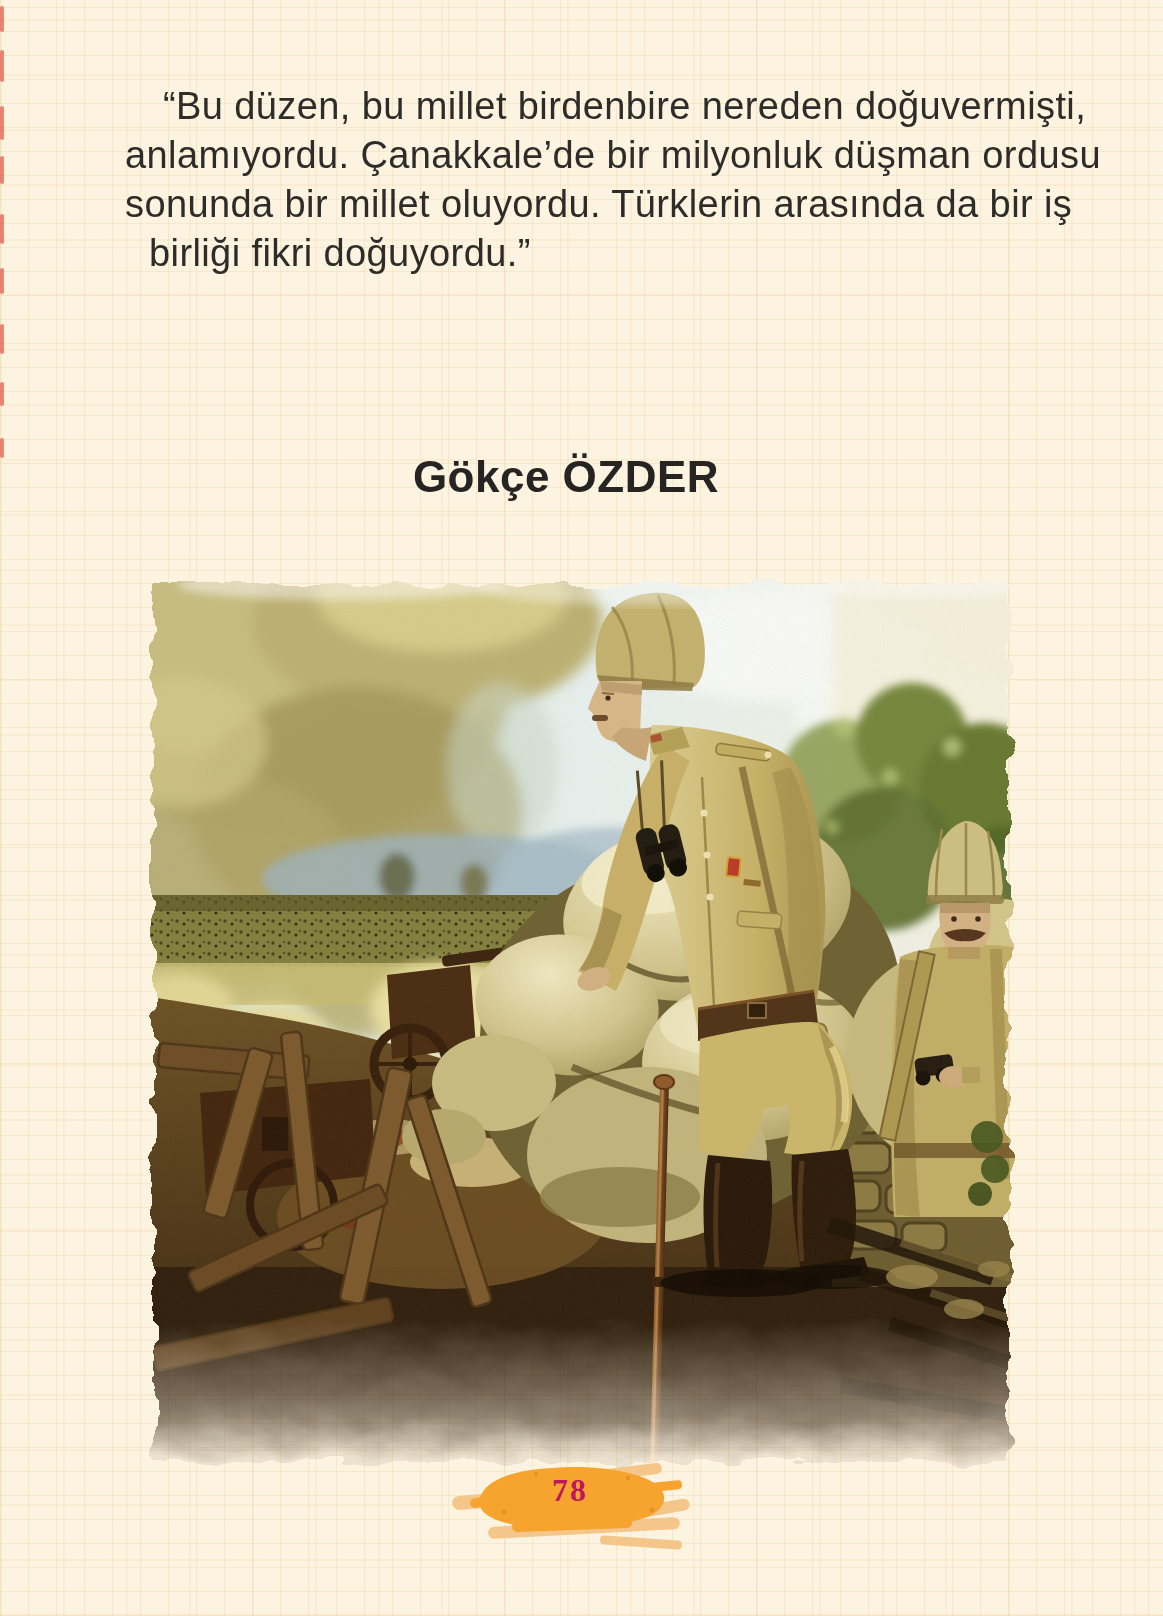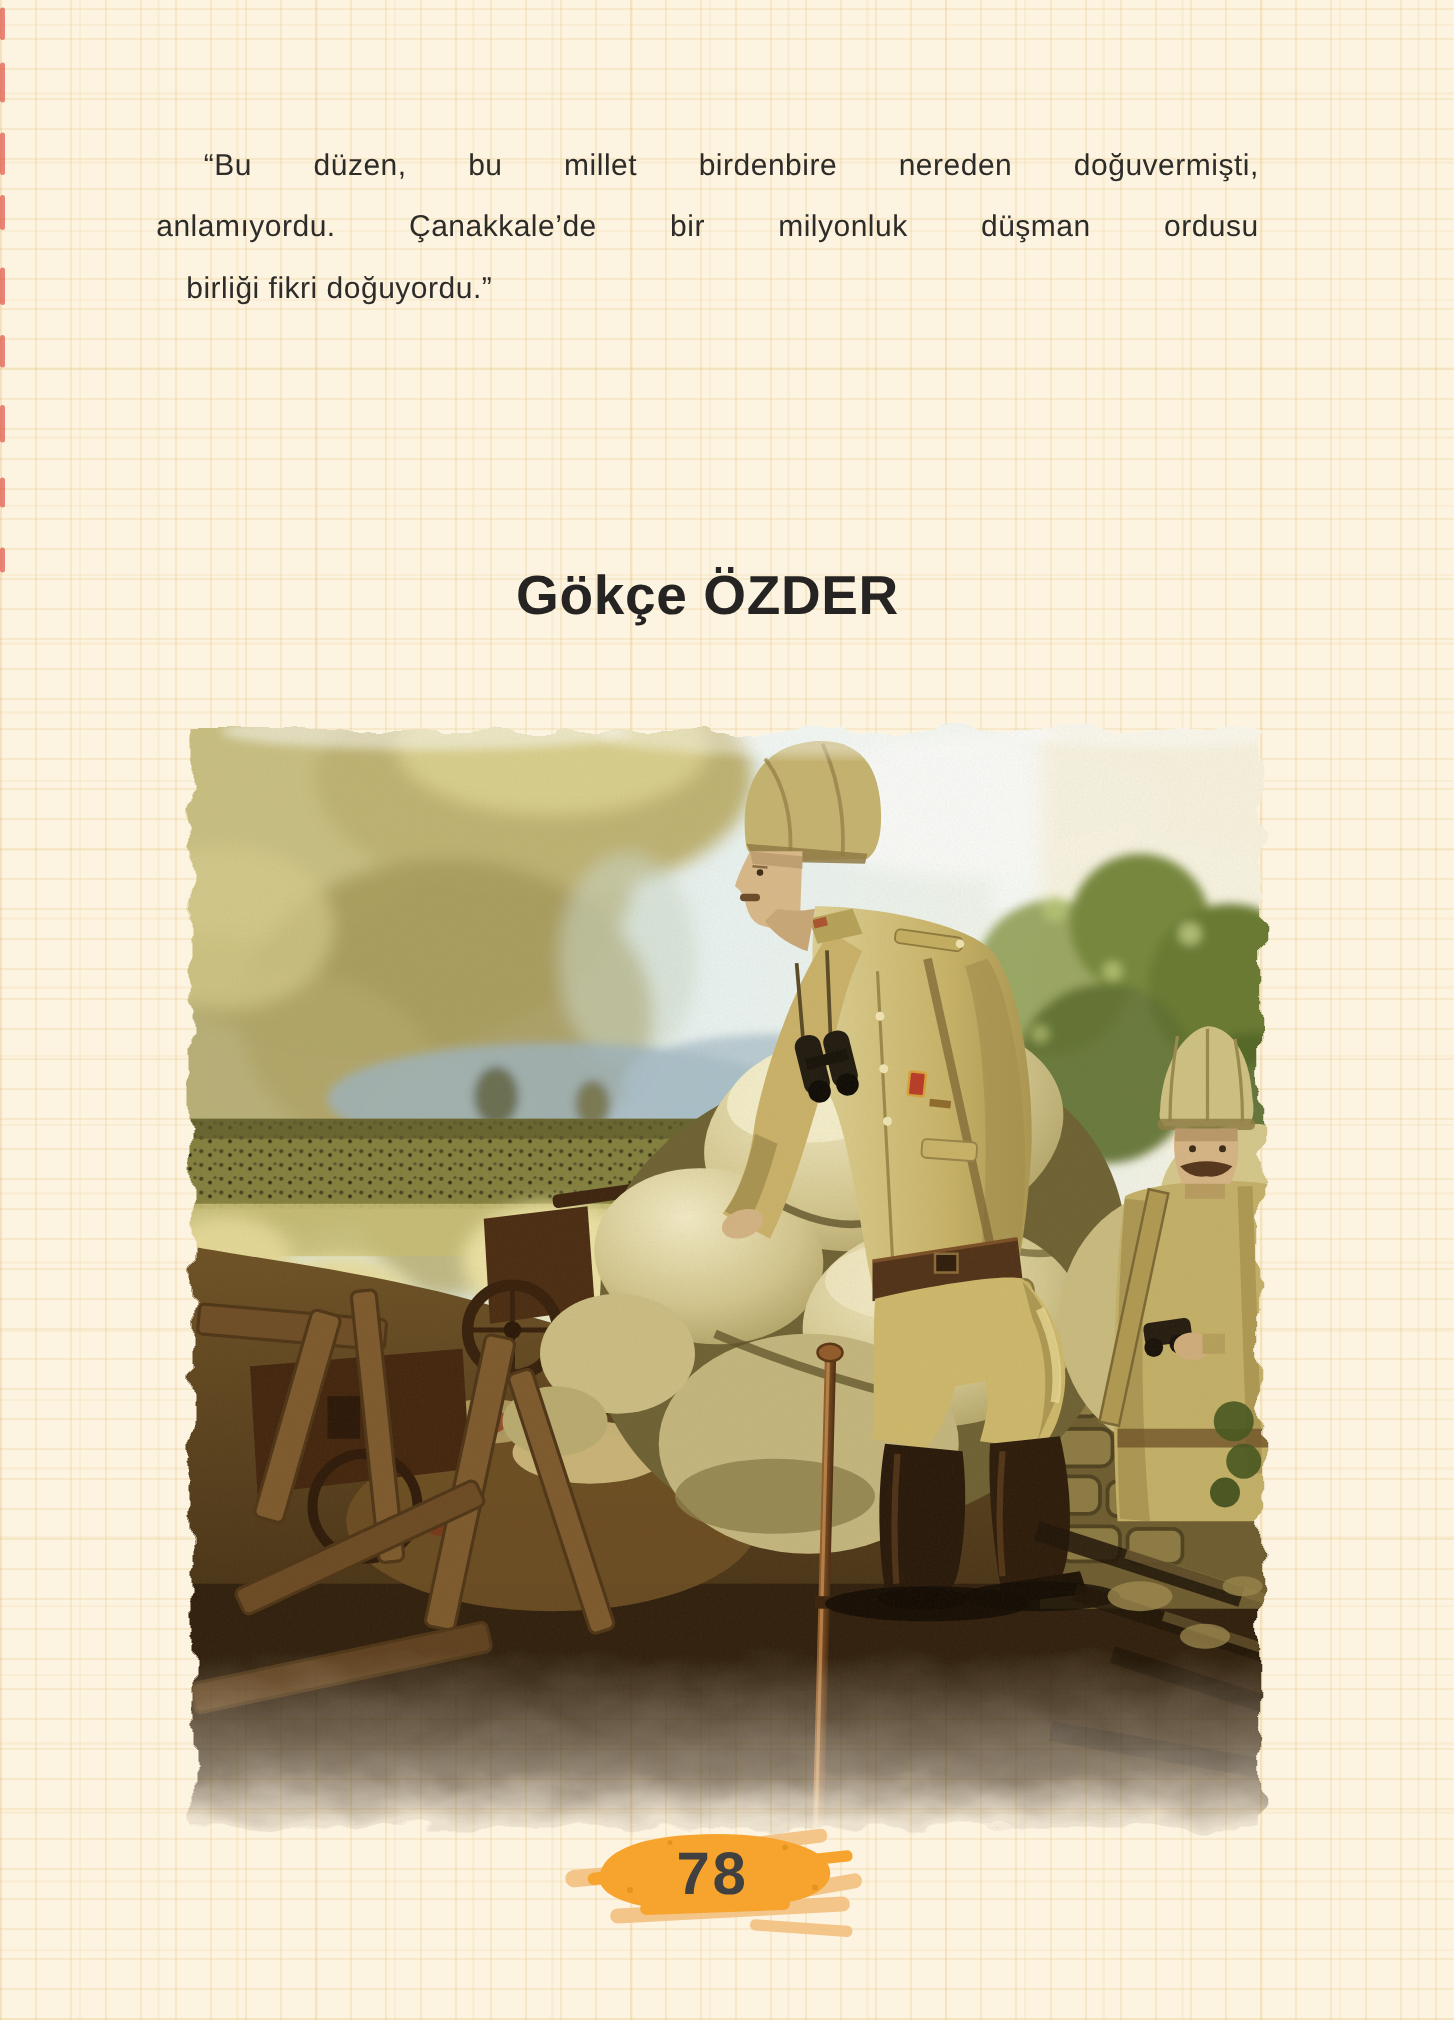--- a/index.html
+++ b/index.html
@@ -9,57 +9,58 @@
     background-color:#fdf3e1;
     background-image:
       repeating-linear-gradient(90deg, rgba(224,190,112,0.22) 0 1.5px, transparent 1.5px 28px),
       repeating-linear-gradient(0deg,  rgba(224,190,112,0.20) 0 1.5px, transparent 1.5px 24px),
       repeating-linear-gradient(90deg, rgba(228,196,122,0.13) 0 2px, transparent 2px 63px),
       repeating-linear-gradient(0deg,  rgba(228,196,122,0.13) 0 2px, transparent 2px 55px);
   }
   .edge-dashes{position:absolute;left:0;top:0;width:6px;height:520px;}
   .edge-dash{position:absolute;left:0;width:4px;background:#e05548;opacity:.7;border-radius:2px;}
   .quote{
-    position:absolute;left:125px;top:108px;width:882px;
-    color:#2e2c29;font-size:24px;line-height:49px;letter-spacing:.4px;
+    position:absolute;left:125px;top:82px;width:882px;
+    color:#2e2c29;font-size:38px;line-height:49px;letter-spacing:.4px;
   }
   .qline{text-align:justify;text-align-last:justify;white-space:nowrap;}
   .qline.first{text-indent:38px;}
   .qline.last{text-align-last:left;white-space:normal;margin-left:24px;}
   .author{
     position:absolute;left:125px;top:452px;width:882px;
     text-align:center;color:#262422;font-size:44px;font-weight:600;letter-spacing:.5px;
   }
   .painting{position:absolute;left:142px;top:577px;width:879px;height:918px;}
   .painting svg{display:block;width:879px;height:918px;}
   .splash{position:absolute;left:452px;top:1448px;width:240px;height:112px;}
   .splash svg{position:absolute;left:0;top:0;}
   .page-num{
     position:absolute;left:0;top:24px;width:236px;text-align:center;
-    color:#404040;font-size:48px;font-weight:bold;letter-spacing:2px;
+    color:#be185d;font-size:32px;font-weight:bold;letter-spacing:2px;font-family:Liberation Serif, serif;
   }
 </style>
 </head>
 <body>
 
 <div class="edge-dashes">
   <div class="edge-dash" style="top:6px;height:26px"></div>
   <div class="edge-dash" style="top:50px;height:32px"></div>
   <div class="edge-dash" style="top:106px;height:34px"></div>
   <div class="edge-dash" style="top:156px;height:28px"></div>
   <div class="edge-dash" style="top:214px;height:30px"></div>
   <div class="edge-dash" style="top:268px;height:26px"></div>
   <div class="edge-dash" style="top:324px;height:30px"></div>
   <div class="edge-dash" style="top:382px;height:24px"></div>
   <div class="edge-dash" style="top:438px;height:20px"></div>
 </div>
 
 <div class="quote">
     <div class="qline first">“Bu düzen, bu millet birdenbire nereden doğuvermişti,</div>
     <div class="qline">anlamıyordu. Çanakkale’de bir milyonluk düşman ordusu</div>
+    <div class="qline">sonunda bir millet oluyordu. Türklerin arasında da bir iş</div>
     <div class="qline last">birliği fikri doğuyordu.”</div>
   </div>
 
 <div class="author">Gökçe ÖZDER</div>
 
 <div class="painting">
 <svg viewBox="0 0 879 918" xmlns="http://www.w3.org/2000/svg">
   <defs>
     <filter id="roughEdge" x="-6%" y="-6%" width="112%" height="112%">
       <feTurbulence type="fractalNoise" baseFrequency="0.02 0.035" numOctaves="3" seed="8" result="t"></feTurbulence>

